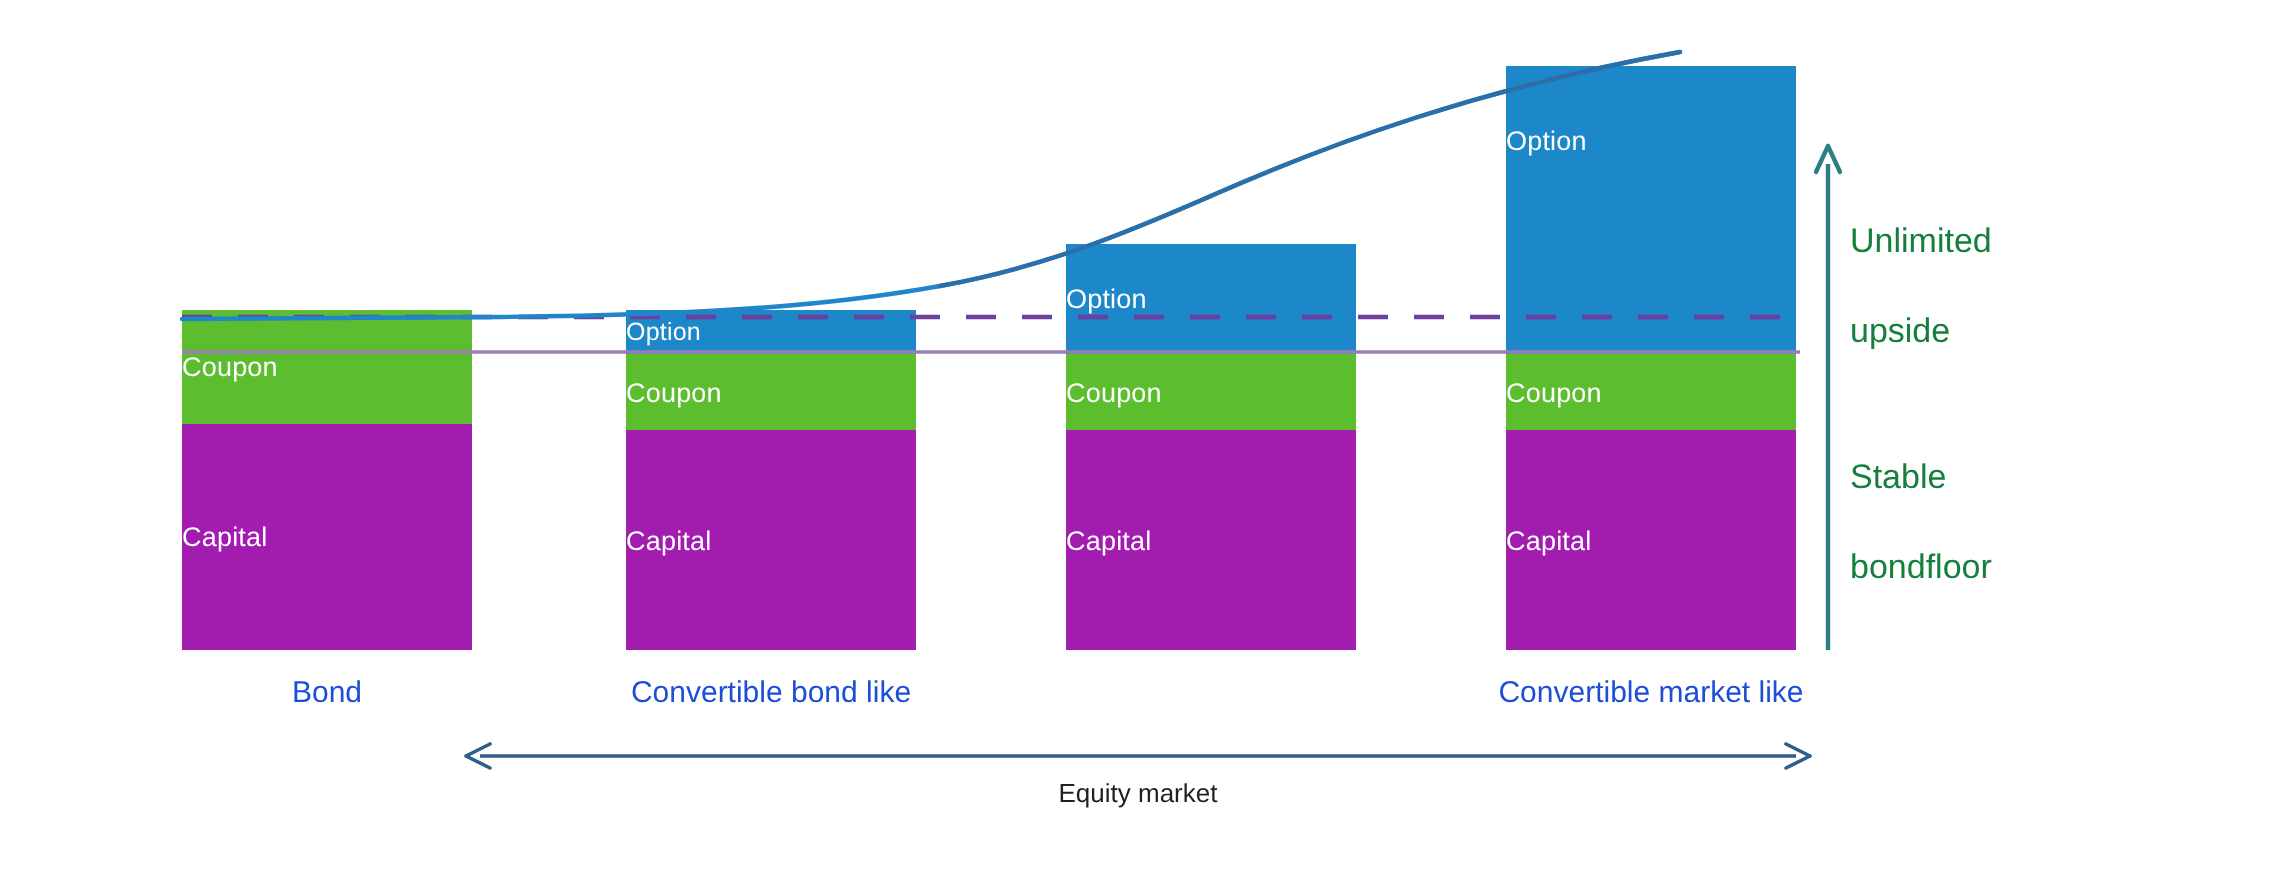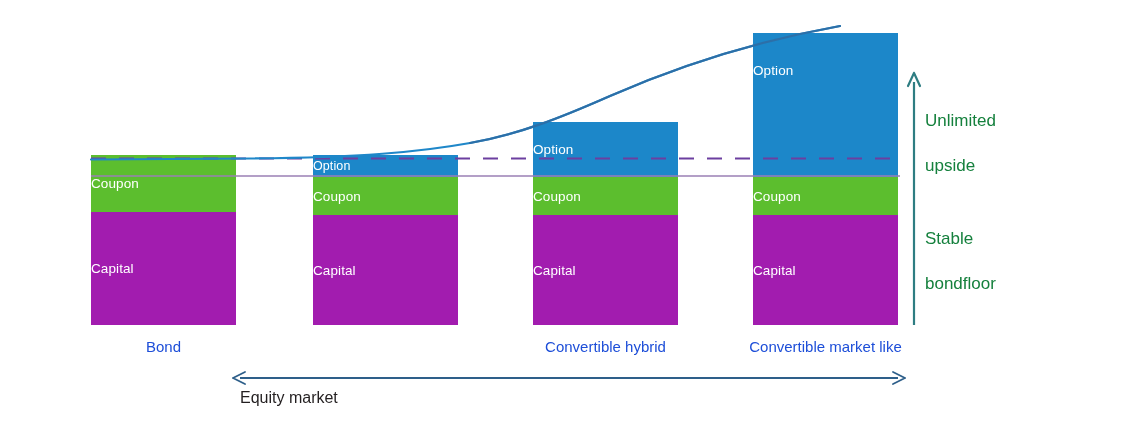--- a/index.html
+++ b/index.html
@@ -35,22 +35,23 @@
   .anno-text{
     position:absolute;
     font-size:17px;
     line-height:1.32;
     color:#15803d;
     white-space:pre-line;
   }
 
   .axis-caption{
     position:absolute;
-    font-size:16px;
+    font-size:13px;
     color:#231f20;
+    text-align:center;
     white-space:nowrap;
   }
 
   svg.overlay{
     position:absolute;left:0;top:0;
     width:1139px;height:441px;
     pointer-events:none;
     overflow:visible;
   }
 </style>
@@ -111,22 +112,22 @@
     <path d="M 914 73 L 908 86 M 914 73 L 920 86" fill="none" stroke="#2e7d82" stroke-width="2.2" stroke-linecap="round"></path>
 
     <line x1="240" y1="378" x2="898" y2="378" stroke="#2e5f8a" stroke-width="1.8"></line>
     <path d="M 233 378 L 245 372 M 233 378 L 245 384" fill="none" stroke="#2e5f8a" stroke-width="1.8" stroke-linecap="round"></path>
     <path d="M 905 378 L 893 372 M 905 378 L 893 384" fill="none" stroke="#2e5f8a" stroke-width="1.8" stroke-linecap="round"></path>
   </svg>
 
   <div class="cat-label" style="left:91px;top:338px;width:145px;">
     <span>Bond</span>
   </div>
-  <div class="cat-label" style="left:518px;top:338px;width:175px;">
-    <span>Convertible hybrid</span>
+  <div class="cat-label" style="left:288px;top:338px;width:195px;">
+    <span>Convertible bond like</span>
   </div>
   <div class="cat-label" style="left:733px;top:338px;width:185px;">
     <span>Convertible market like</span>
   </div>
 
   <div class="anno-text" style="left:925px;top:88px;">
     <div>Unlimited</div>
     <div>upside</div>
   </div>
 

